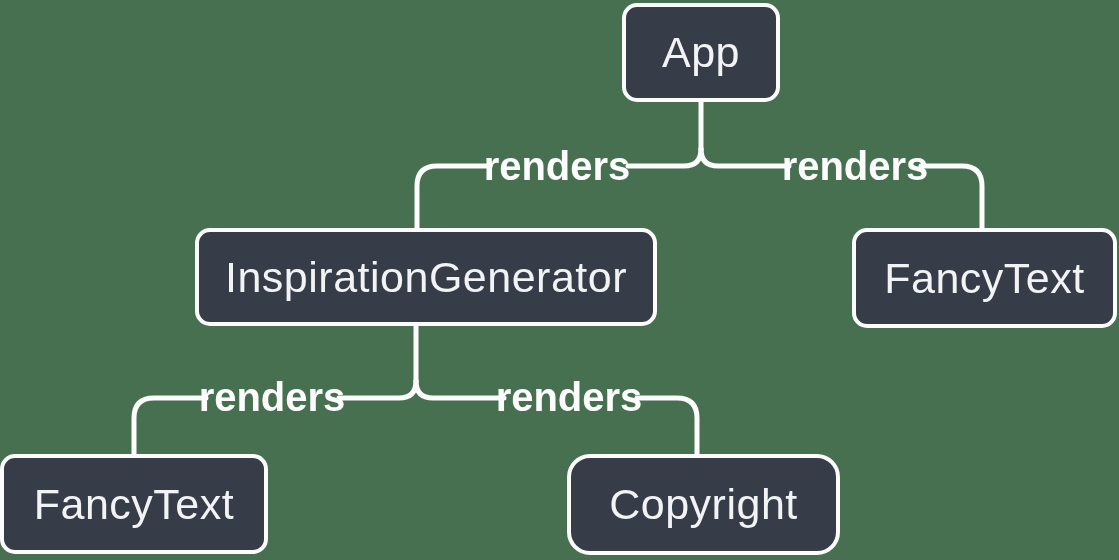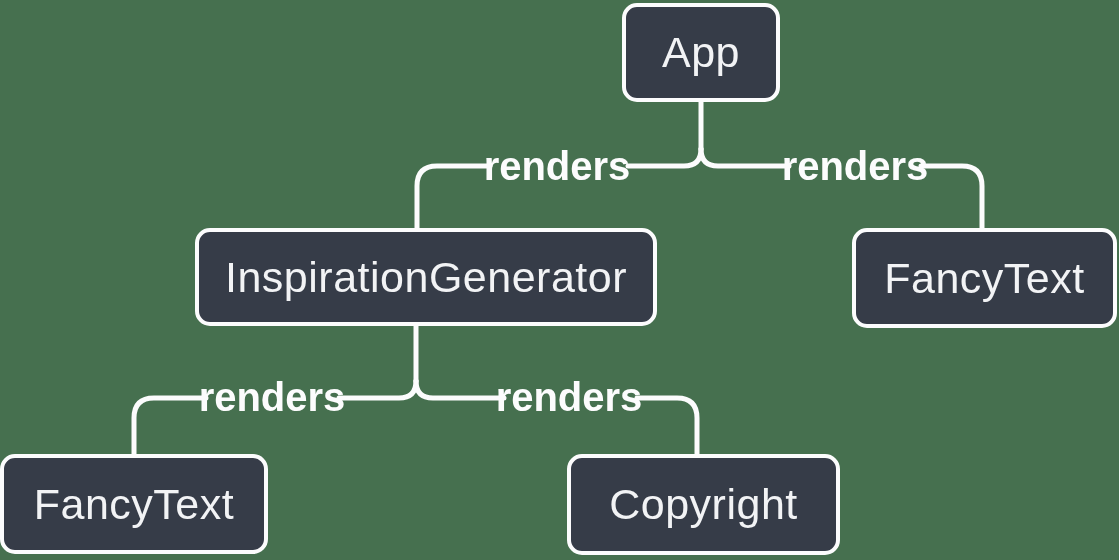--- a/index.html
+++ b/index.html
@@ -50,21 +50,21 @@
     font-size: 43px;
     font-weight: 400;
     line-height: 1;
     white-space: nowrap;
     letter-spacing: 0.5px;
   }
   .node-app           { left: 622px; top: 3px;   width: 158px; height: 99px;  }
   .node-inspiration   { left: 195px; top: 228px; width: 462px; height: 98px;  }
   .node-fancy-top     { left: 852px; top: 228px; width: 265px; height: 100px; }
   .node-fancy-bottom  { left: 0px;   top: 454px; width: 268px; height: 100px; }
-  .node-copyright     { left: 567px; top: 454px; width: 273px; height: 101px; }
+  .node-copyright     { left: 567px; top: 454px; width: 273px; height: 101px; border-radius: 23px; }
   .edge-label {
     position: absolute;
     transform: translate(-50%, -50%);
     color: var(--edge-label-text);
     font-size: 40px;
     font-weight: 700;
     line-height: 1;
     white-space: nowrap;
   }
   .edge-label-1 { left: 557px; top: 166px; }

